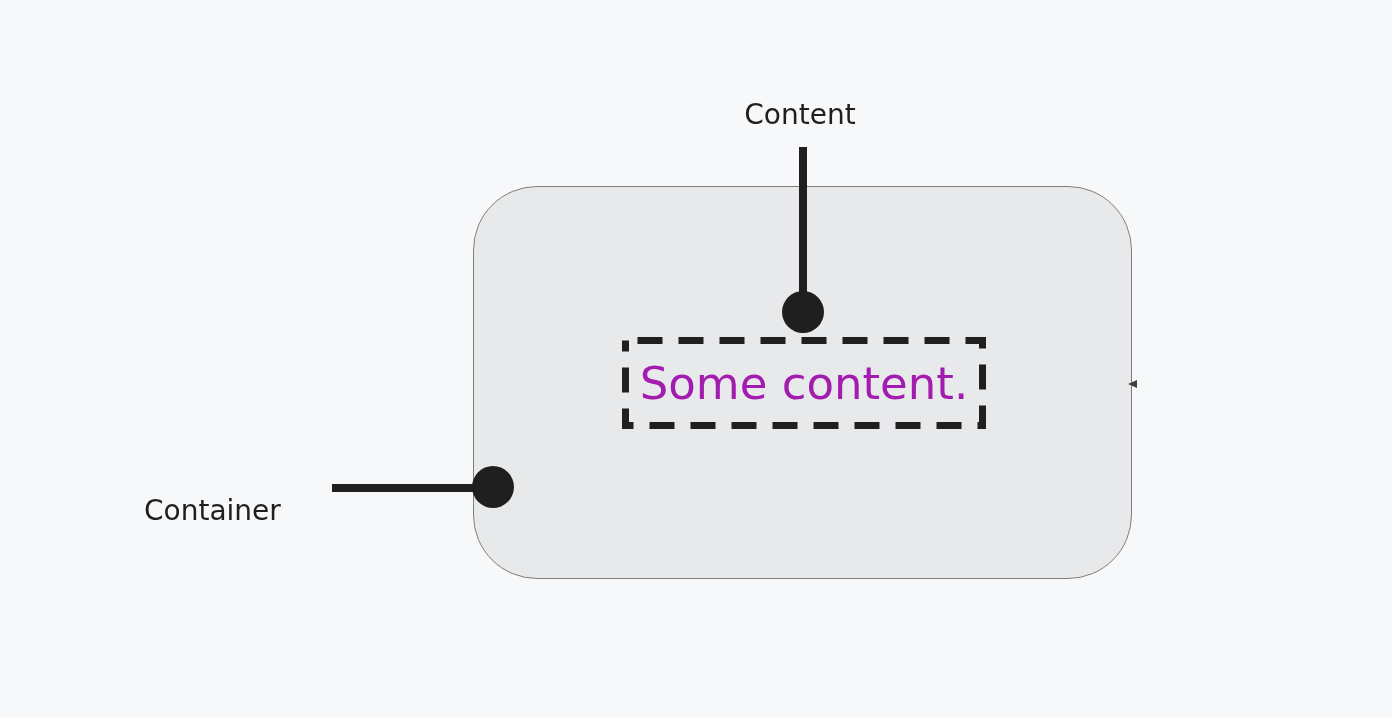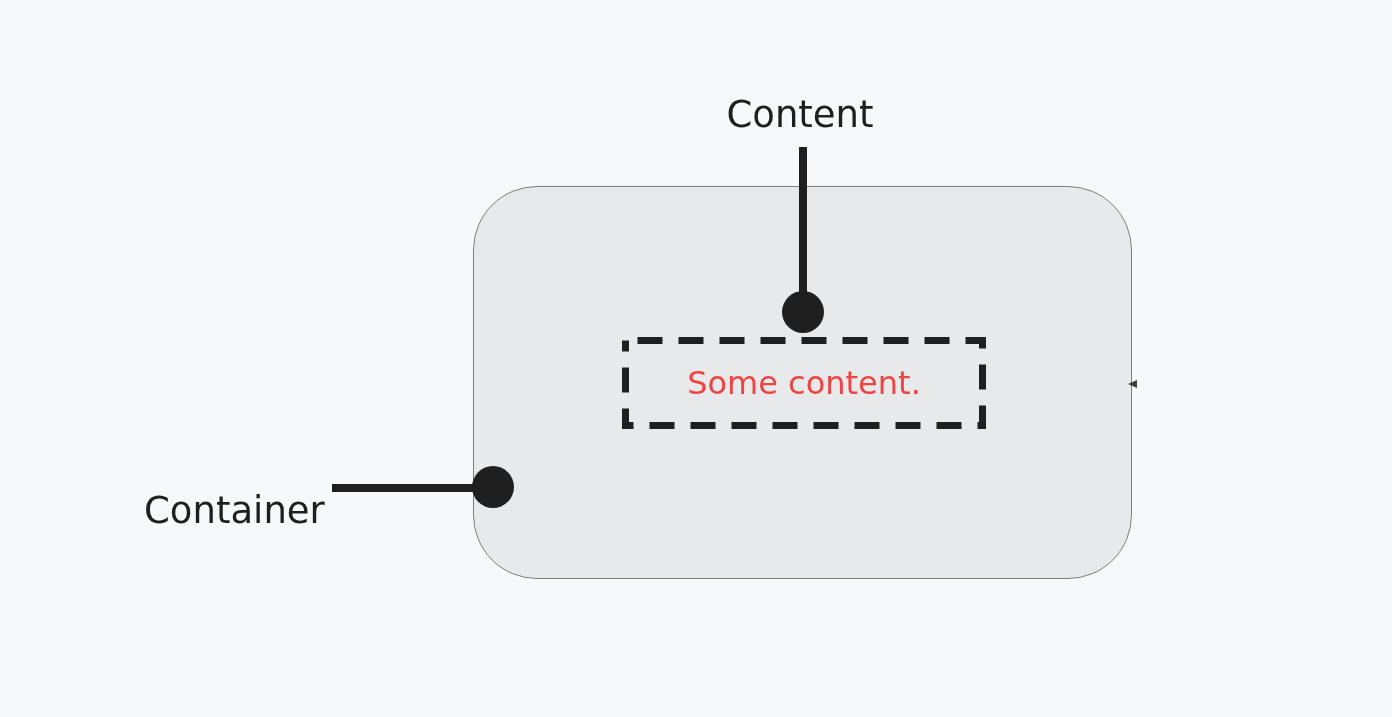--- a/index.html
+++ b/index.html
@@ -37,29 +37,29 @@
   }
   .content-box svg.dash-rect {
     position: absolute;
     left: 0;
     top: 0;
     width: 364px;
     height: 92px;
   }
   .content-text {
     position: relative;
-    font-size: 32px;
-    color: #ef4444;
+    font-size: 45px;
+    color: #a21caf;
     letter-spacing: 0px;
     white-space: nowrap;
   }
   
   .label {
     position: absolute;
-    font-size: 37px;
+    font-size: 28px;
     line-height: 46px;
     color: #1f1f1f;
     white-space: nowrap;
   }
   .label-content {
     left: 700px;
     top: 92px;
     width: 200px;
     text-align: center;
   }

